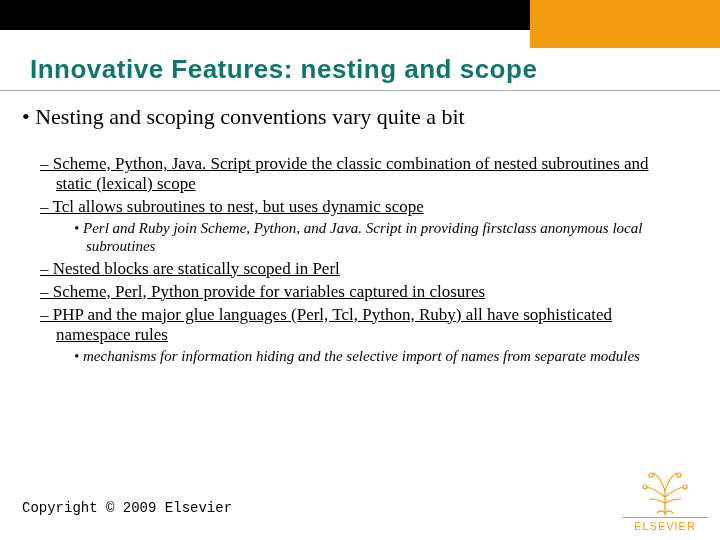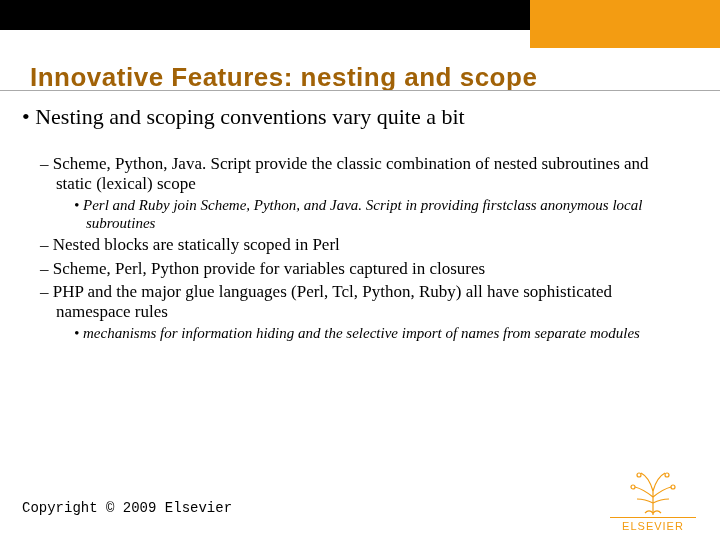--- a/index.html
+++ b/index.html
@@ -1,48 +1,49 @@
 <!DOCTYPE html>
 <html><head>
 <meta charset="utf-8">
 <style>
   * { box-sizing: border-box; margin: 0; padding: 0; }
   html, body { width: 720px; height: 540px; background: #fff; font-family: "Times New Roman", Times, serif; color: #000; }
   .slide { position: relative; width: 720px; height: 540px; overflow: hidden; }
   .topbar { position: absolute; top: 0; left: 0; width: 720px; height: 30px; background: #000; }
   .orange-box { position: absolute; top: 0; right: 0; width: 190px; height: 48px; background: #f39c12; }
-  .slide-title { position: absolute; top: 54px; left: 30px; width: 660px; font-family: Arial, Helvetica, sans-serif; font-weight: 900; font-size: 26px; letter-spacing: 0.5px; color: #a16207; margin-top: 8px; }
+  .slide-title { position: absolute; top: 54px; left: 30px; width: 660px; font-family: Arial, Helvetica, sans-serif; font-weight: 900; font-size: 26px; letter-spacing: 0.5px; color: #0f766e; }
   .title-underline { position: absolute; top: 90px; left: 0; width: 720px; height: 1px; background: #aaa; }
   .content { position: absolute; top: 102px; left: 22px; width: 670px; }
   .lvl1 { font-size: 22px; margin: 2px 0 24px 0; }
-  .lvl2 { font-size: 17px; margin: 3px 16px 3px 0; padding-left: 34px; text-indent: -16px; line-height: 1.18; }
+  .lvl2 { font-size: 17px; margin: 3px 16px 3px 0; padding-left: 34px; text-indent: -16px; line-height: 1.18; text-decoration: underline; }
   .lvl3 { font-size: 15px; margin: 3px 0 3px 0; padding-left: 64px; text-indent: -12px; line-height: 1.18; font-style: italic; }
   .bullet1::before { content: "• "; }
   .bullet2::before { content: "– "; }
   .bullet3::before { content: "• "; }
   .copyright { position: absolute; bottom: 24px; left: 22px; font-family: Liberation Mono, monospace; font-size: 14px; color: #000; }
-  .logo { position: absolute; bottom: 8px; right: 24px; width: 86px; text-align: center; }
+  .logo { position: absolute; bottom: 8px; right: 12px; width: 86px; text-align: center; }
   .logo-tree { width: 56px; height: 46px; margin: 0 auto; }
   .logo-text { font-family: Arial, Helvetica, sans-serif; font-size: 11px; letter-spacing: 1px; color: #f39c12; border-top: 1px solid #f39c12; padding-top: 2px; margin-top: 2px; }
   .logo-tree svg { display: block; }
 </style>
 </head>
 <body>
 
 <div class="slide">
   <div class="topbar"></div>
   <div class="orange-box"></div>
 
   <div class="slide-title">Innovative Features: nesting and scope</div>
   <div class="title-underline"></div>
 
   <div class="content">
     <div class="lvl1 bullet1">Nesting and scoping conventions vary quite a bit</div>
 
     <div class="lvl2 bullet2">Scheme, Python, Java. Script provide the classic combination of nested subroutines and static (lexical) scope</div>
+    <div class="lvl2 bullet2">Tcl allows subroutines to nest, but uses dynamic scope</div>
 
     <div class="lvl3 bullet3">Perl and Ruby join Scheme, Python, and Java. Script in providing firstclass anonymous local subroutines</div>
 
     <div class="lvl2 bullet2">Nested blocks are statically scoped in Perl</div>
     <div class="lvl2 bullet2">Scheme, Perl, Python provide for variables captured in closures</div>
     <div class="lvl2 bullet2">PHP and the major glue languages (Perl, Tcl, Python, Ruby) all have sophisticated namespace rules</div>
 
     <div class="lvl3 bullet3">mechanisms for information hiding and the selective import of names from separate modules</div>
   </div>
 

